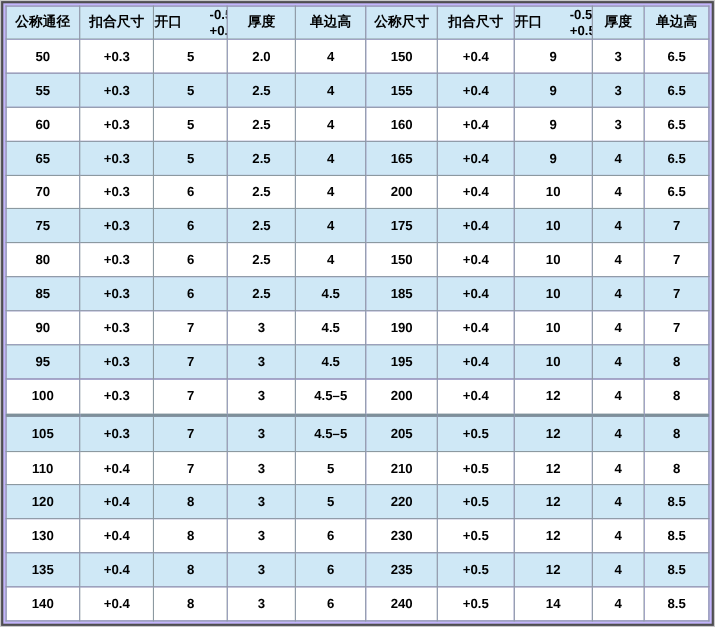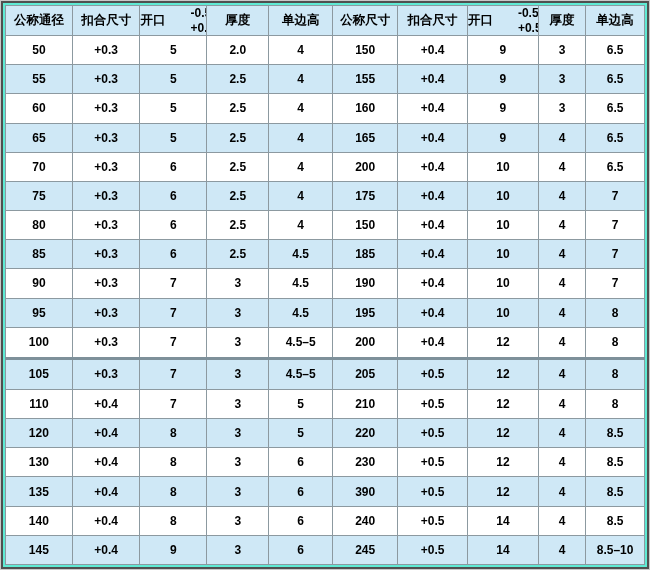--- a/index.html
+++ b/index.html
@@ -15,21 +15,21 @@
     width: 650px;
     height: 570px;
     border: 1px solid #c9c9c9;
   }
   .table-frame-inner {
     box-sizing: border-box;
     width: 100%;
     height: 100%;
     border: 2px solid var(--outer-border, #4f4f4f);
     padding: 2px;
-    background: #5eead4;
+    background: #c4b5fd;
   }
   table.spec-table {
     width: 100%;
     height: 100%;
     border-collapse: collapse;
     table-layout: fixed;
     font-family: "Liberation Sans", sans-serif;
     font-weight: bold;
     font-size: 12px;
     color: var(--text-color, #000000);
@@ -294,46 +294,34 @@
             <td>12</td>
             <td>4</td>
             <td>8.5</td>
           </tr>
           <tr>
             <td>135</td>
             <td>+0.4</td>
             <td>8</td>
             <td>3</td>
             <td>6</td>
-            <td>390</td>
+            <td>235</td>
             <td>+0.5</td>
             <td>12</td>
             <td>4</td>
             <td>8.5</td>
           </tr>
           <tr>
             <td>140</td>
             <td>+0.4</td>
             <td>8</td>
             <td>3</td>
             <td>6</td>
             <td>240</td>
             <td>+0.5</td>
             <td>14</td>
             <td>4</td>
             <td>8.5</td>
-          </tr>
-          <tr>
-            <td>145</td>
-            <td>+0.4</td>
-            <td>9</td>
-            <td>3</td>
-            <td>6</td>
-            <td>245</td>
-            <td>+0.5</td>
-            <td>14</td>
-            <td>4</td>
-            <td>8.5–10</td>
           </tr>
         </tbody>
     </table>
   </div>
 </div>
 
 </body></html>

